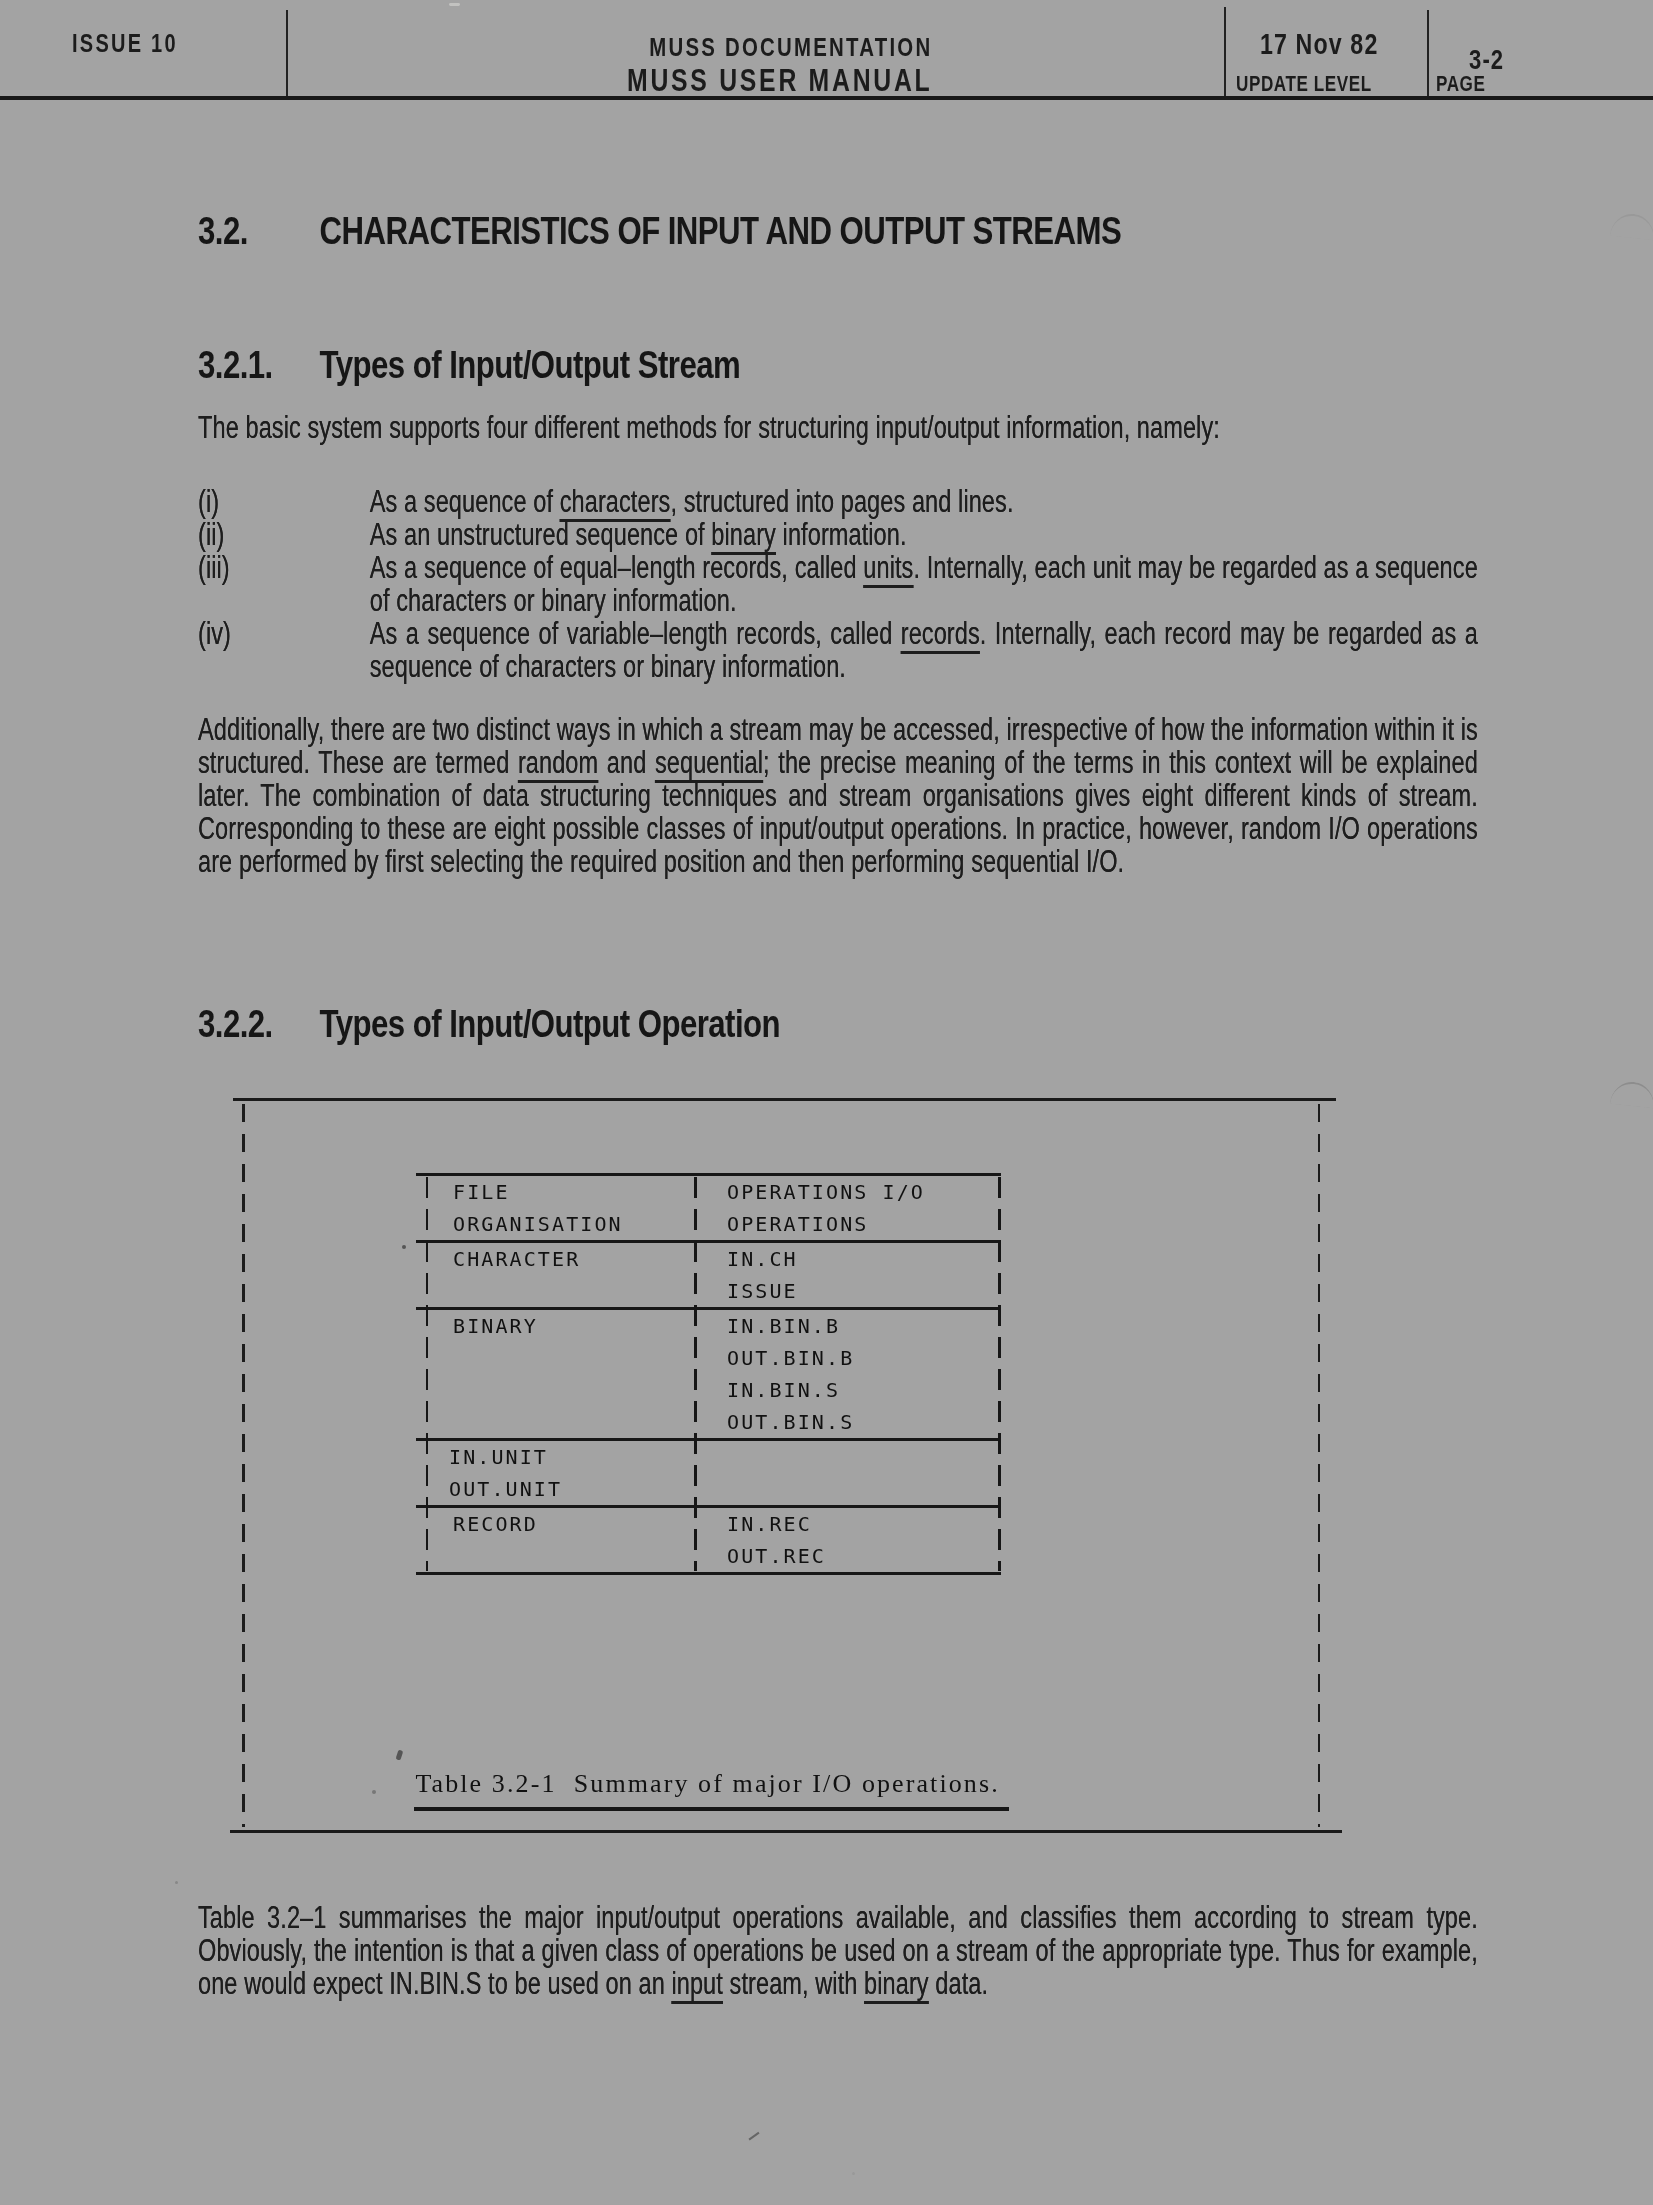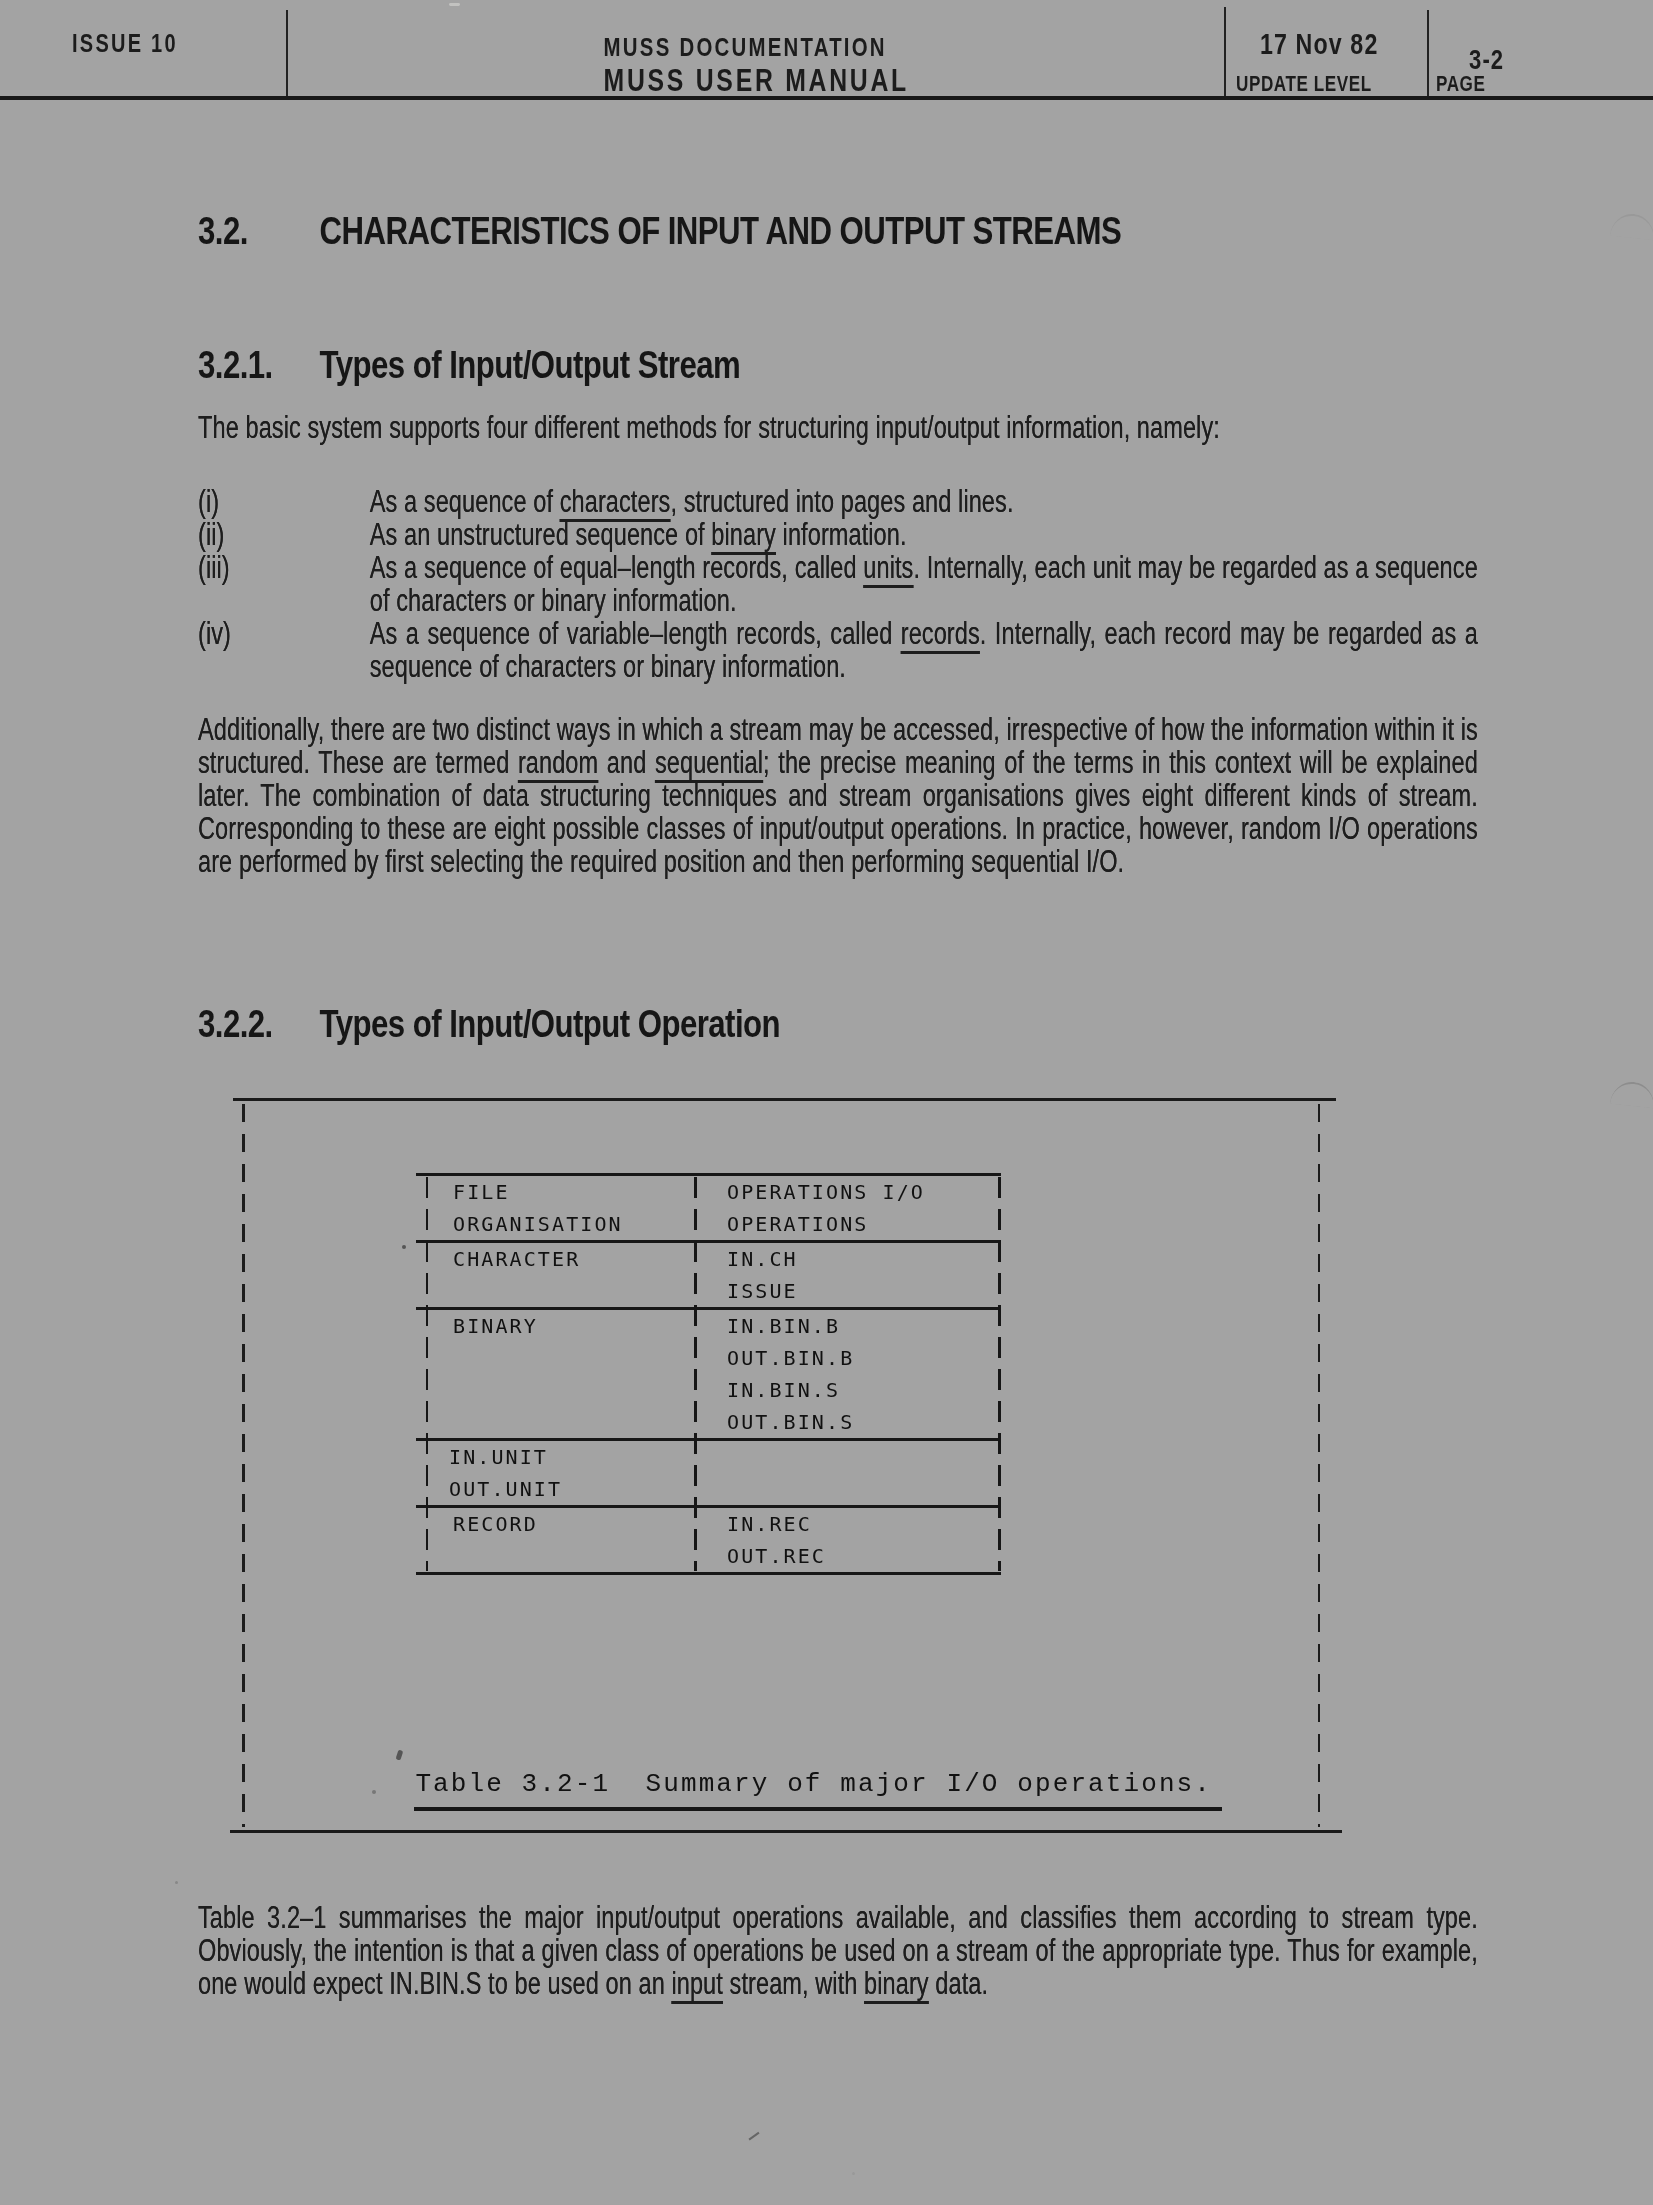--- a/index.html
+++ b/index.html
@@ -11,21 +11,21 @@
   }
   .abs{position:absolute;}
   .condense{transform:scaleX(0.8); transform-origin:0 0;}
   .condense-c{transform:scaleX(0.8); transform-origin:50% 0;}
   .body-scale{transform:scaleX(0.76); transform-origin:0 0;}
 
   
   .hdr-rule{left:0; top:96px; width:1654px; height:4.1px; background:#181818;}
   .hdr-div{width:2.1px; background:#222; top:9.6px;}
   .hdr-issue{left:72px; top:29px; font-size:25px; font-weight:bold; letter-spacing:2.8px; white-space:nowrap;}
-  .hdr-center{left:565px; top:33px; width:386px; text-align:left;}
+  .hdr-center{left:585px; top:33px; width:386px; text-align:right;}
   .hdr-doc{font-size:25.5px; font-weight:bold; letter-spacing:2.8px; white-space:nowrap;}
   .hdr-man{font-size:31px; font-weight:bold; letter-spacing:3.4px; margin-top:0.7px; white-space:nowrap;}
   .hdr-date{left:1260px; top:27.6px; font-size:29px; font-weight:bold; letter-spacing:1.4px; white-space:nowrap;}
   .hdr-small{font-size:21.4px; font-weight:bold; letter-spacing:0.7px; white-space:nowrap;}
   .hdr-upd{left:1236px; top:72px;}
   .hdr-pagenum{left:1469px; top:44px; font-size:27.6px; font-weight:bold; letter-spacing:1.4px;}
   .hdr-page{left:1436px; top:72px;}
 
   
   .hgroup{display:flex; font-weight:bold; font-size:39px; line-height:39px;
@@ -64,21 +64,21 @@
   .trow{display:flex;}
   .trow + .trow{border-top:3.4px solid #171717;}
   .c1{width:278px; padding-left:37px; box-sizing:border-box;}
   .c2{flex:1; padding-left:33px; box-sizing:border-box;}
   .tl{height:32px; line-height:32px; white-space:pre;}
   .tbar{position:absolute; top:1.4px; bottom:1.4px; width:2.8px;
         background:repeating-linear-gradient(to bottom,#161616 0 20.7px,transparent 20.7px 32px);}
   .tbar.b1{left:9.6px;} .tbar.b2{left:278px;} .tbar.b3{left:582px;}
 
   .caption{position:absolute; left:176px; top:671px; display:inline-block;
-           font-family:Liberation Mono, monospace; font-size:26px; letter-spacing:2.1px;
+           font-family:Liberation Serif, serif; font-size:26px; letter-spacing:2.1px;
            white-space:pre; color:#111;
            border-bottom:4.8px solid #161616; padding:0 9.6px 8.3px 1.4px;}
 
   
   .arc{border-top:2.8px solid #999; border-radius:50%/100% 100% 0 0; background:transparent;}
   .speck{background:#555; border-radius:50%;}
 </style>
 </head>
 <body>
 

